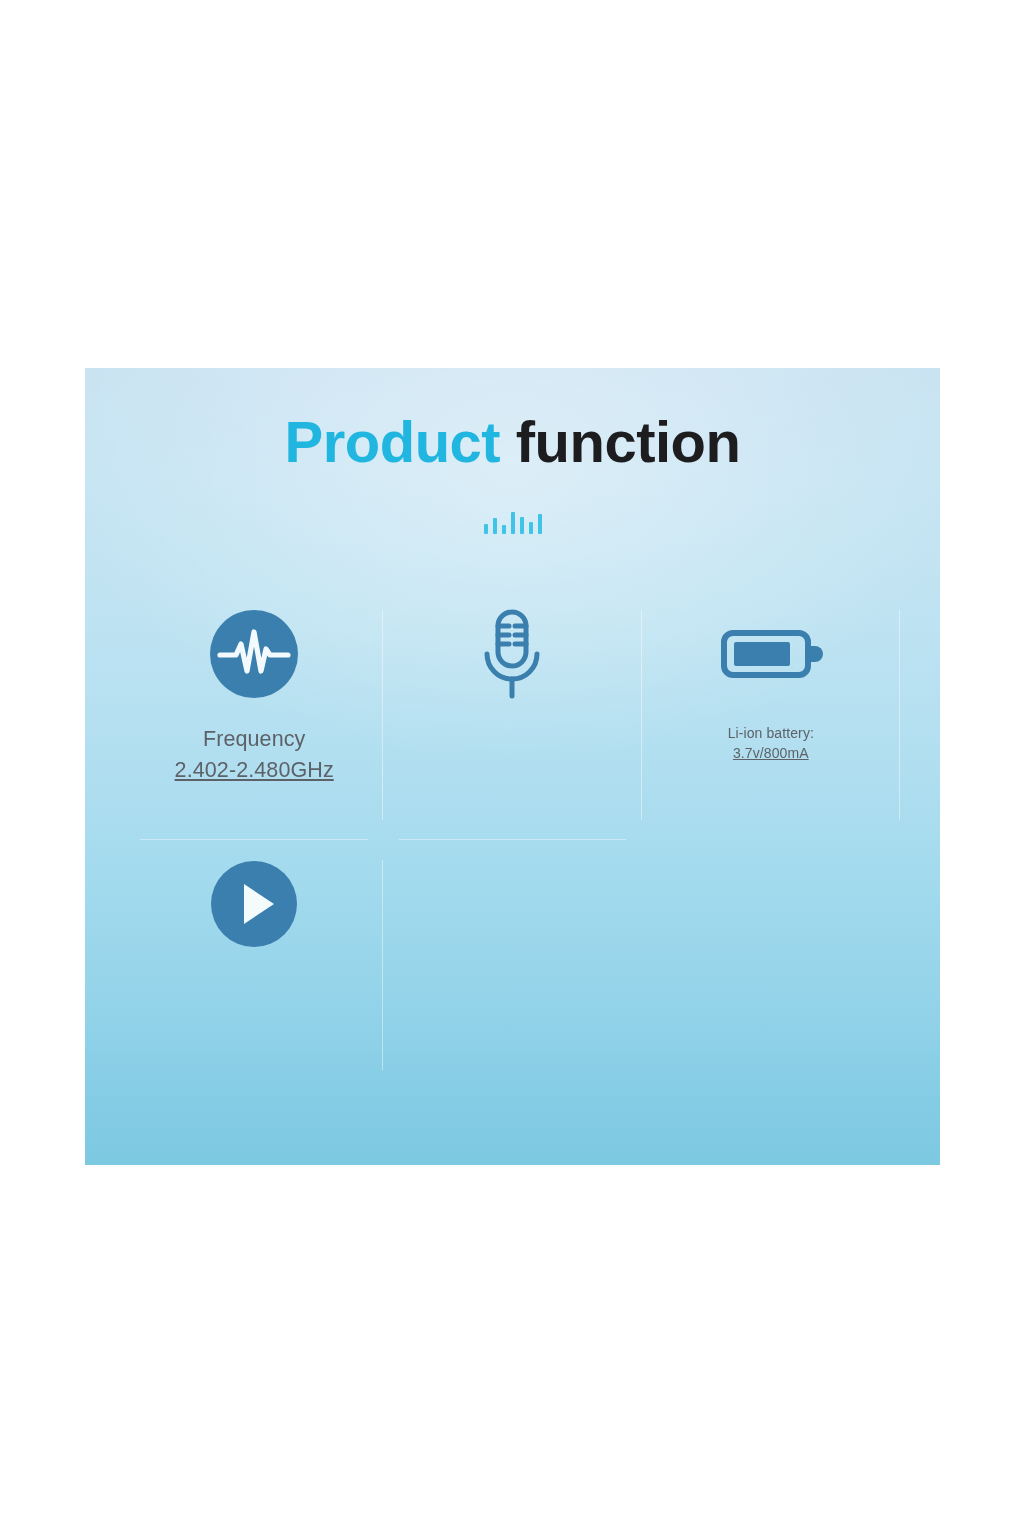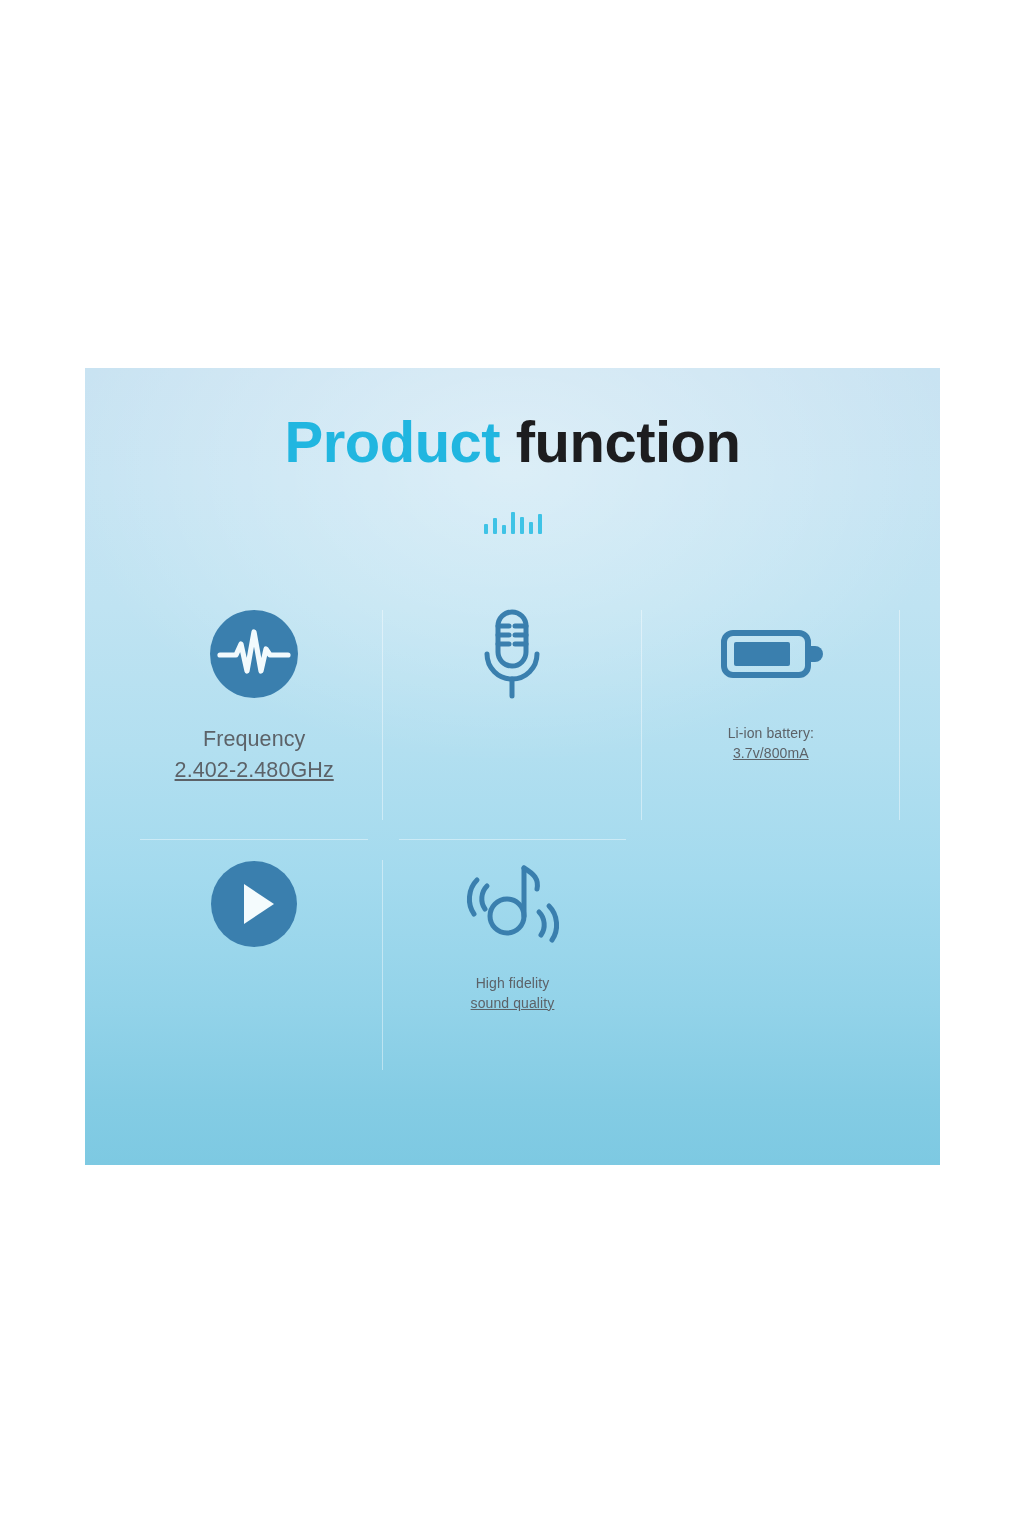--- a/index.html
+++ b/index.html
@@ -214,35 +214,16 @@
 
       <div class="cell div-r row2">
         <div class="icon-wrap">
           <svg width="90" height="90" viewBox="0 0 90 90" aria-hidden="true">
             <circle cx="45" cy="45" r="43" fill="#3a7fae"></circle>
             <path d="M35 25 L65 45 L35 65 Z" fill="#f4fbfd"></path>
           </svg>
         </div>
       </div>
 
-      <div class="cell row2">
-        <div class="icon-wrap">
-          <svg width="110" height="100" viewBox="0 0 110 100" aria-hidden="true">
-            <g fill="none" stroke="#3a7fae" stroke-width="5" stroke-linecap="round" stroke-linejoin="round">
-              <circle cx="50" cy="62" r="17"></circle>
-              <path d="M67 62 V14"></path>
-              <path d="M67 14 C77 20 82 25 80 35"></path>
-              <path d="M30 32 c-6 6 -7 16 -2 23"></path>
-              <path d="M20 26 c-9 9 -10 24 -3 34"></path>
-              <path d="M82 58 c6 6 7 16 2 23"></path>
-              <path d="M92 52 c9 9 10 24 3 34"></path>
-            </g>
-          </svg>
-        </div>
-        <div class="caption">
-          <span>High fidelity</span>
-          <span class="l2">sound quality</span>
-        </div>
-      </div>
 
     </div>
   </div>
 </div>
 
 </body></html>

